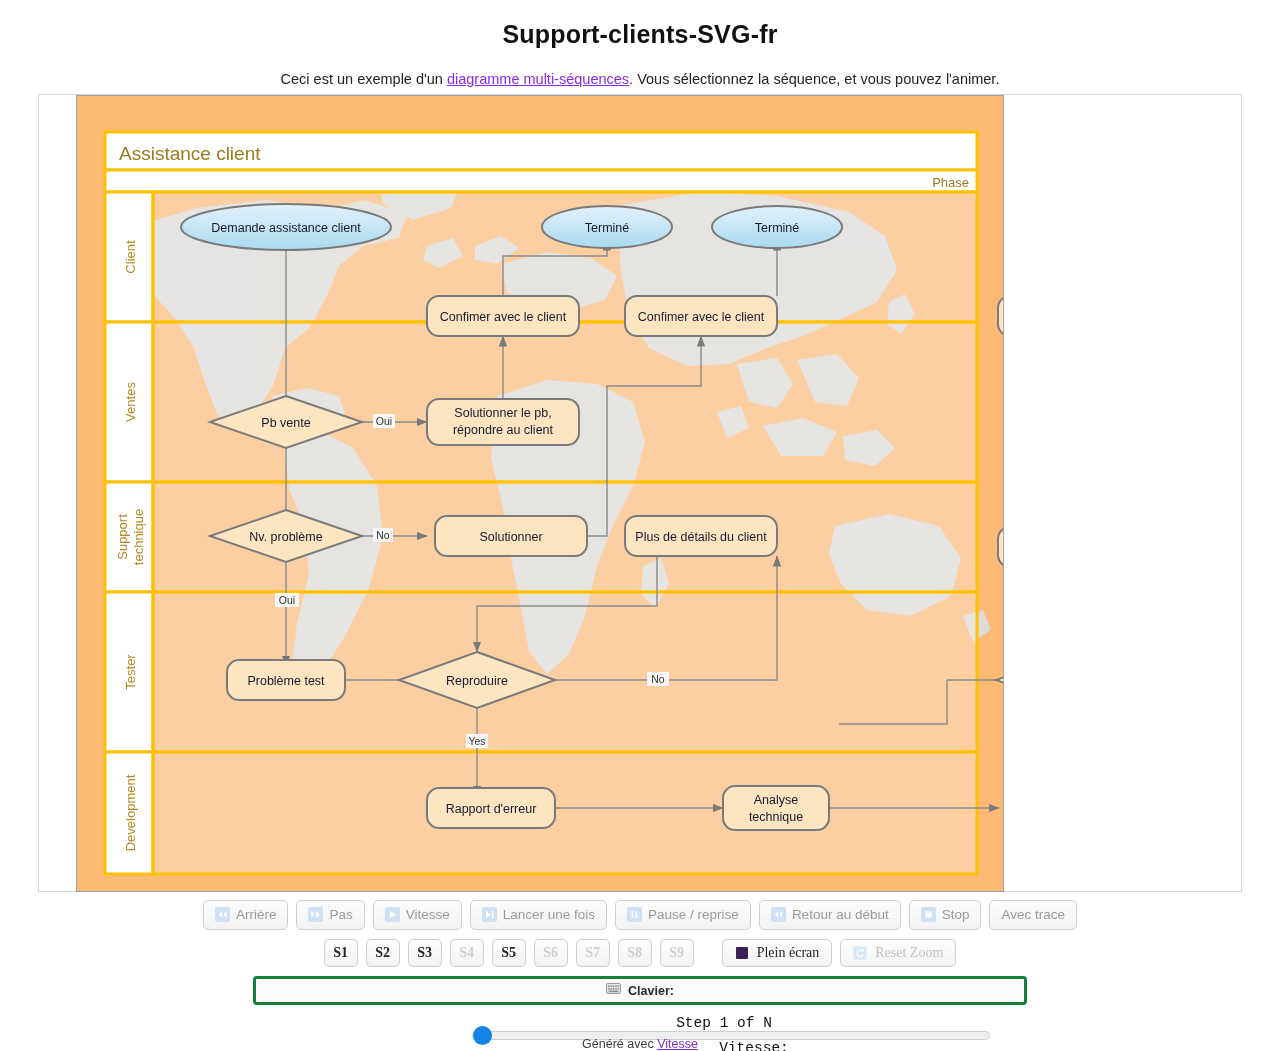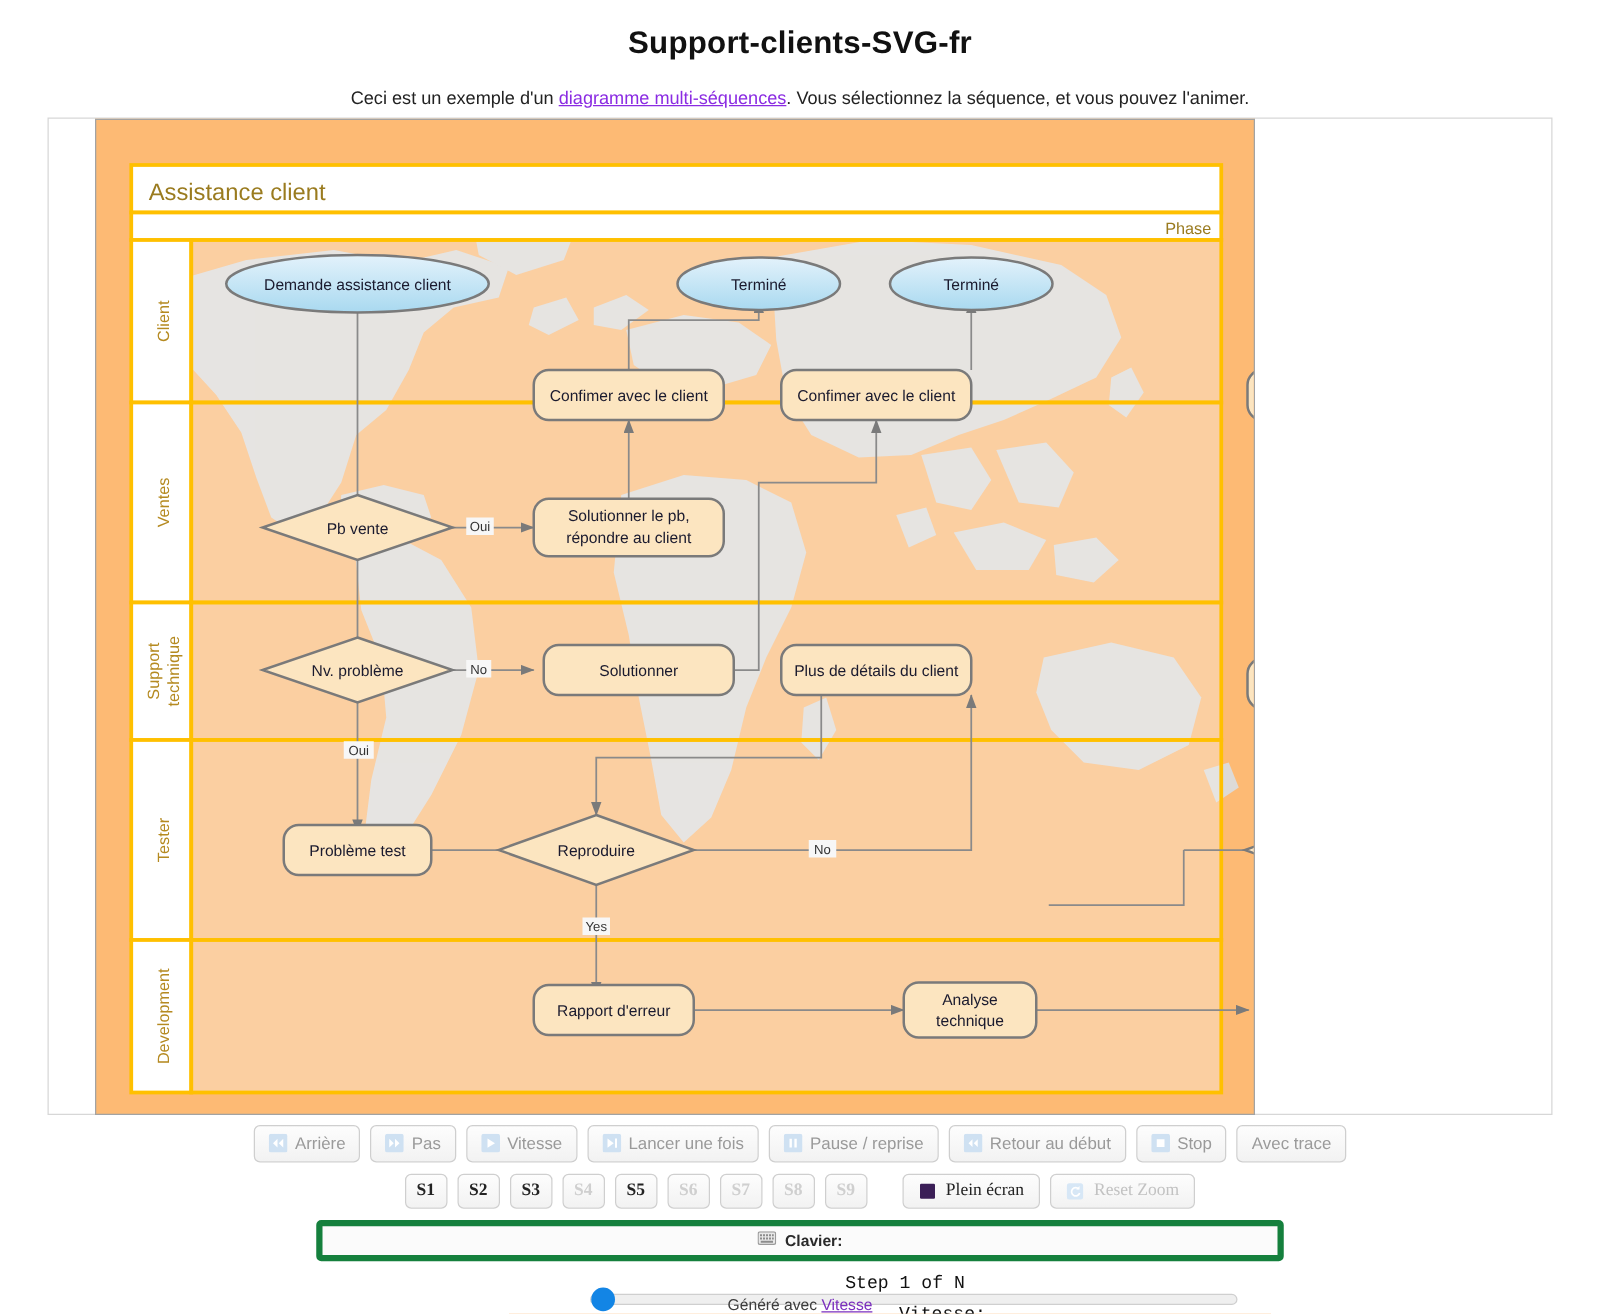--- a/index.html
+++ b/index.html
@@ -104,21 +104,21 @@
     cursor:default;
   }
   .sbtn.on{color:#232323;}
   .wide{font-weight:normal;gap:7px;padding:0 12px;height:28px;}
   .wide.on{color:#232323;margin-left:20px;}
   .wide.off{color:#c2c2c2;}
   
   #kbd-bar{
     margin:9px auto 0 auto;
     width:774px;
-    border:5px solid #15803d;
+    border:3px solid #15803d;
     border-radius:4px;
     background:#fbfbfb;
     padding:4px 8px;
     box-sizing:border-box;
     font-size:12.5px;
     color:#2a2a2a;
     display:flex;
     align-items:center;
     gap:7px;
     justify-content:center;

